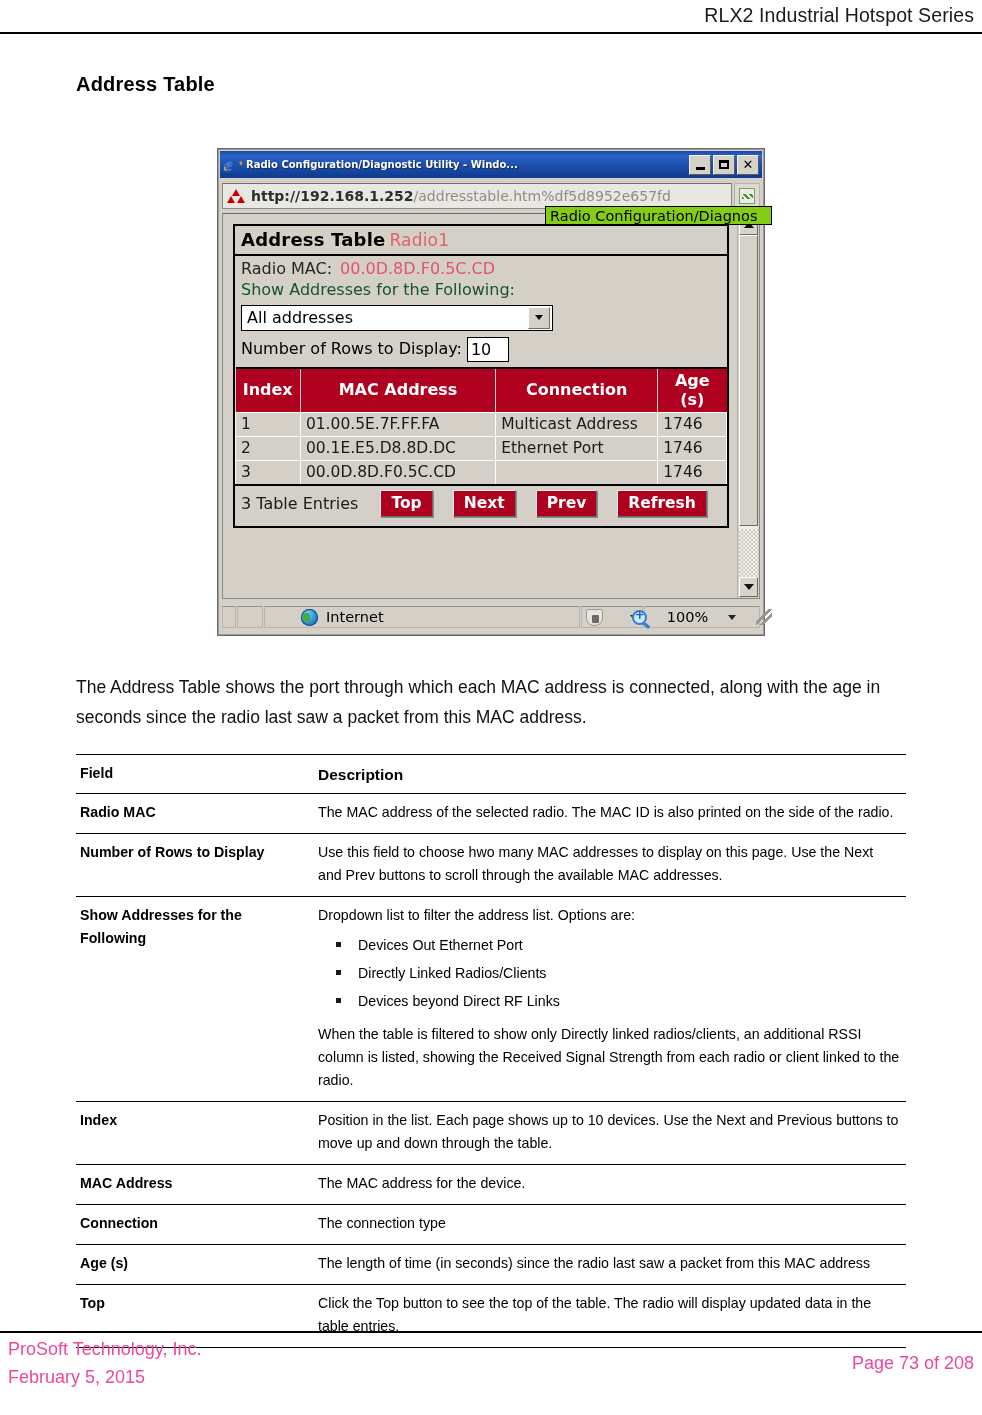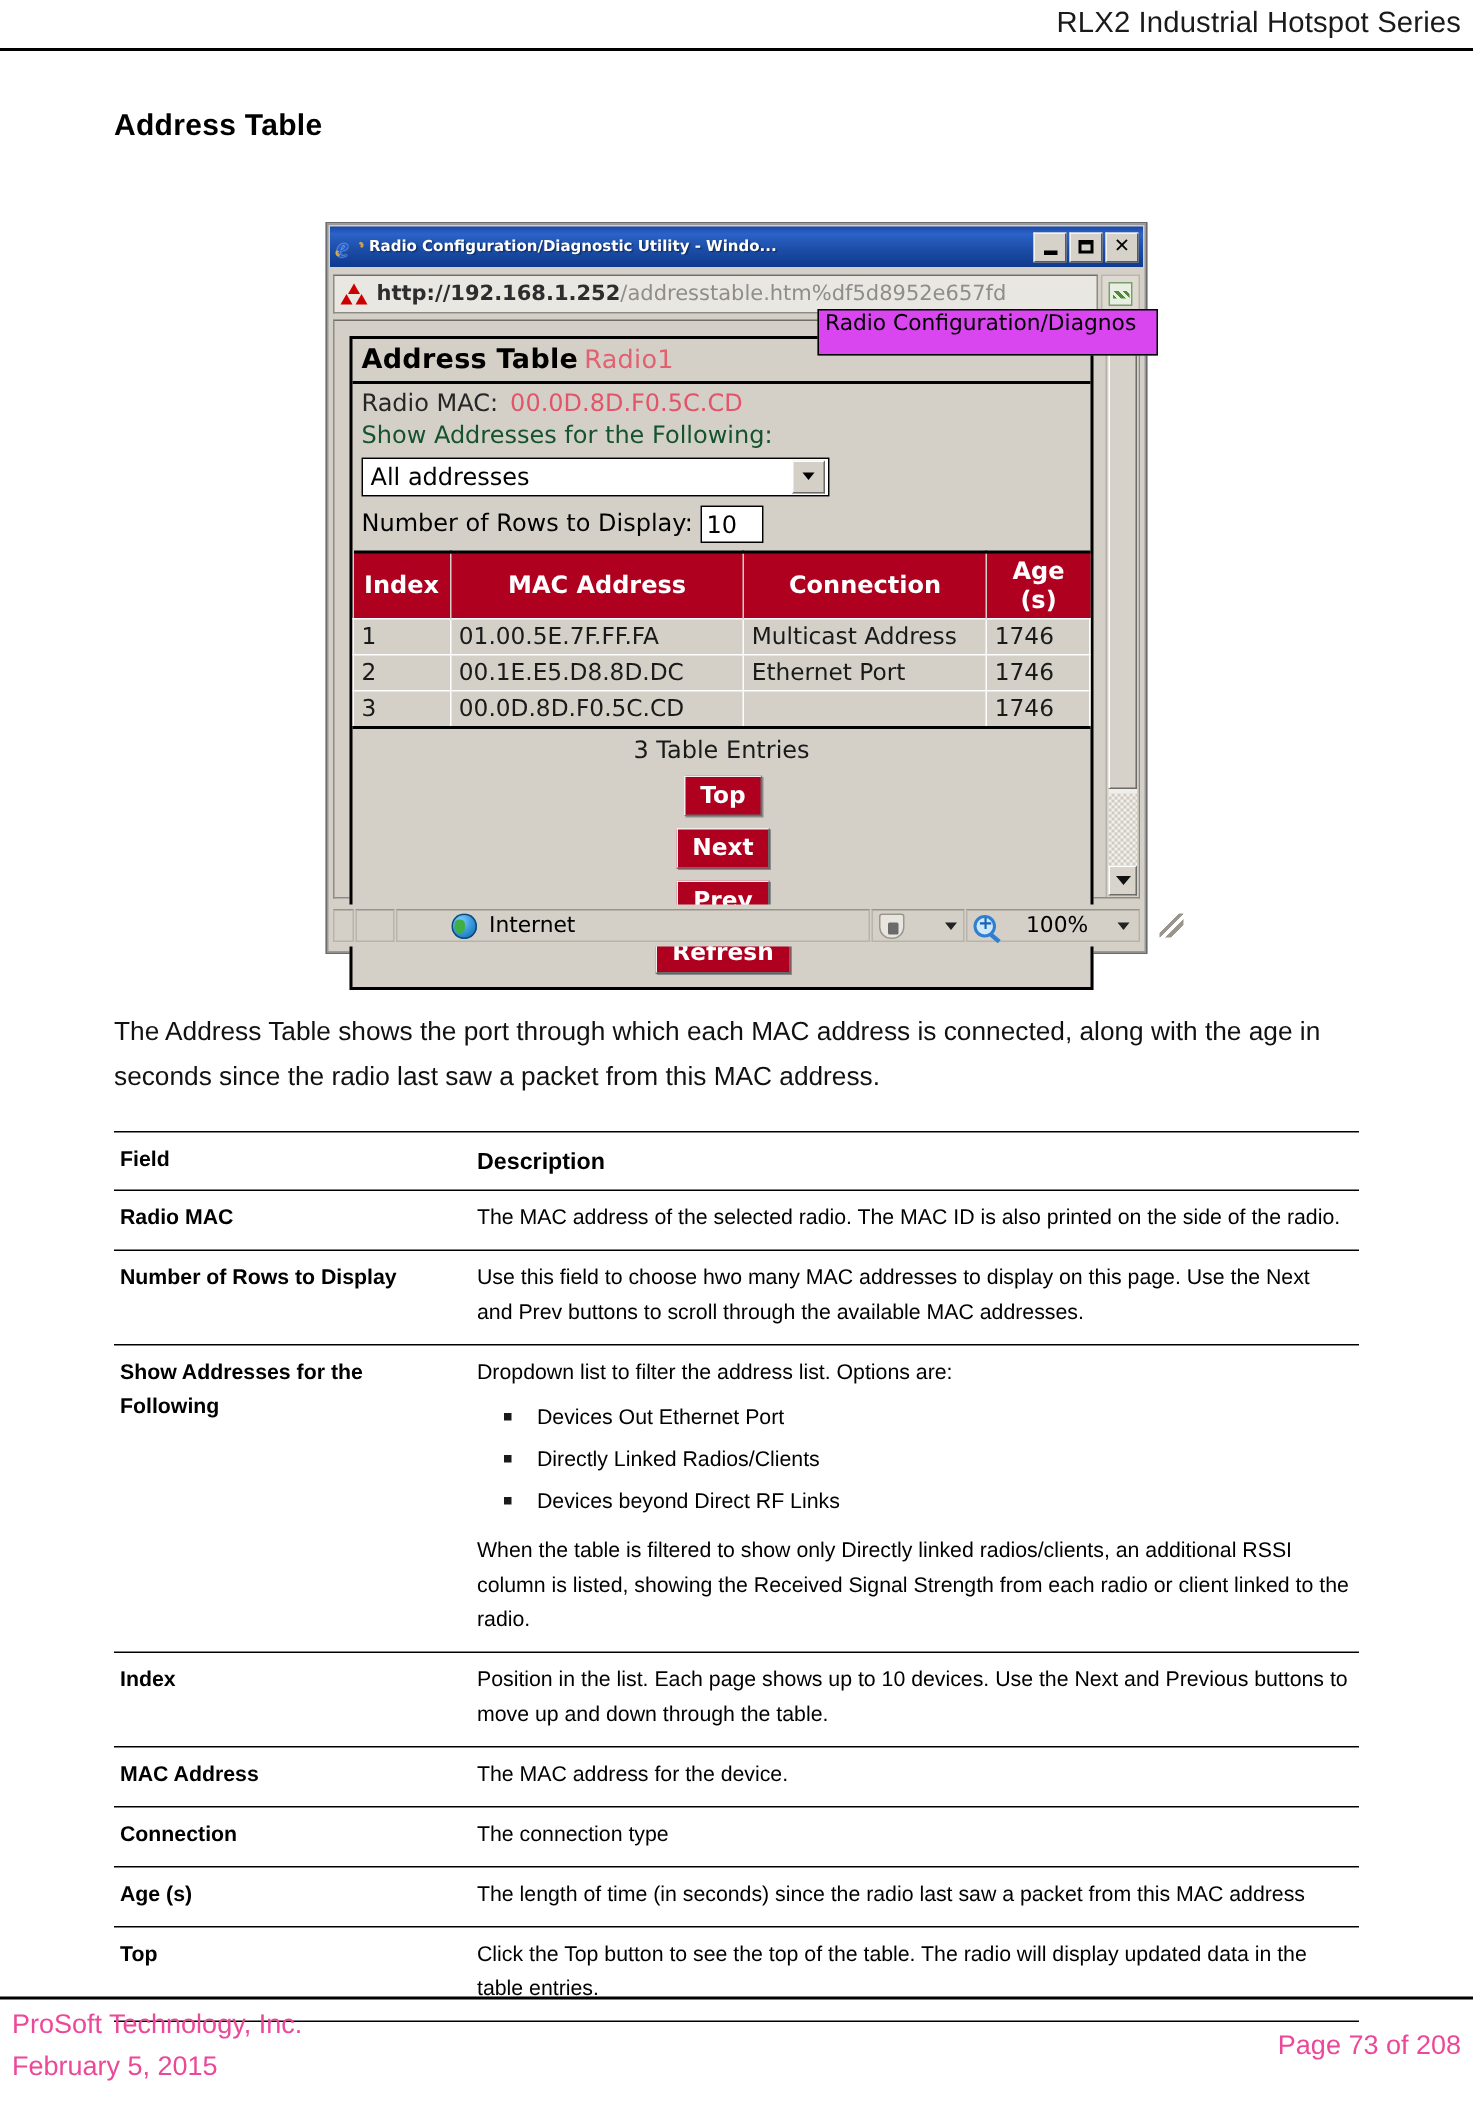--- a/index.html
+++ b/index.html
@@ -178,24 +178,24 @@
   }
   .addr-go .rss:after{
     content:""; position:absolute; left:2px; top:5px; width:11px; height:5px;
     background: repeating-linear-gradient(45deg,#4d8a33 0 2px,transparent 2px 4px);
   }
 
   
   .tooltip {
     position: absolute;
     left: 327px; top: 57px;
-    background: #d946ef;
+    background: #84cc16;
     border: 1px solid #000;
     font-size: 14.5px;
-    padding: 1px 3px 12px 4px;
+    padding: 1px 3px 0 4px;
     white-space: nowrap;
     z-index: 7;
     width: 227px;
     overflow: hidden;
     color:#000;
   }
 
   
   .viewport {
     position: absolute;
@@ -323,22 +323,21 @@
   }
   .col-index { width: 52px; }
   .col-mac   { width: 176px; }
   .col-conn  { width: 146px; }
   .col-age   { width: 62px; }
 
   .app-footer {
     display:flex; align-items:center;
     padding: 4px 4px 9px 6px;
     font-size: 16px;
-    gap: 8px;
-    flex-direction: column;
+    gap: 20px;
   }
   .app-footer .entries { margin-right: 2px; color:#1a1a1a; }
   .btn-red {
     background: #b00020;
     color: #fff;
     font-weight: bold;
     font-size: 15.5px;
     padding: 3px 10px 4px 10px;
     border: 1px solid #f0efed;
     border-right-color:#6b6b6b;
@@ -383,21 +382,21 @@
     background: #e8e5de;
     border: 1px solid #9b978f;
     border-radius: 2px 2px 8px 8px;
     position: relative;
   }
   .shield:after{
     content:""; position:absolute; left:5px; top:5px; width:7px; height:8px;
     background:#6a6a6a; border-radius:1px;
   }
   .tiny-dn { width:0;height:0;border-left:4px solid transparent;border-right:4px solid transparent;border-top:5px solid #222; }
-  .sb-cell.zoom { width: 116px; justify-content: space-between; gap:20px; }
+  .sb-cell.zoom { width: 116px; justify-content: center; gap:20px; }
   .magnifier {
     width: 15px; height: 15px; border-radius: 50%;
     border: 2px solid #2f7fd0; position: relative; flex:0 0 auto;
     background: #cfe6fb;
   }
   .magnifier:after{
     content:""; position:absolute; right:-5px; bottom:-4px; width:7px; height:3px;
     background:#2f7fd0; transform: rotate(40deg);
   }
   .magnifier:before{

